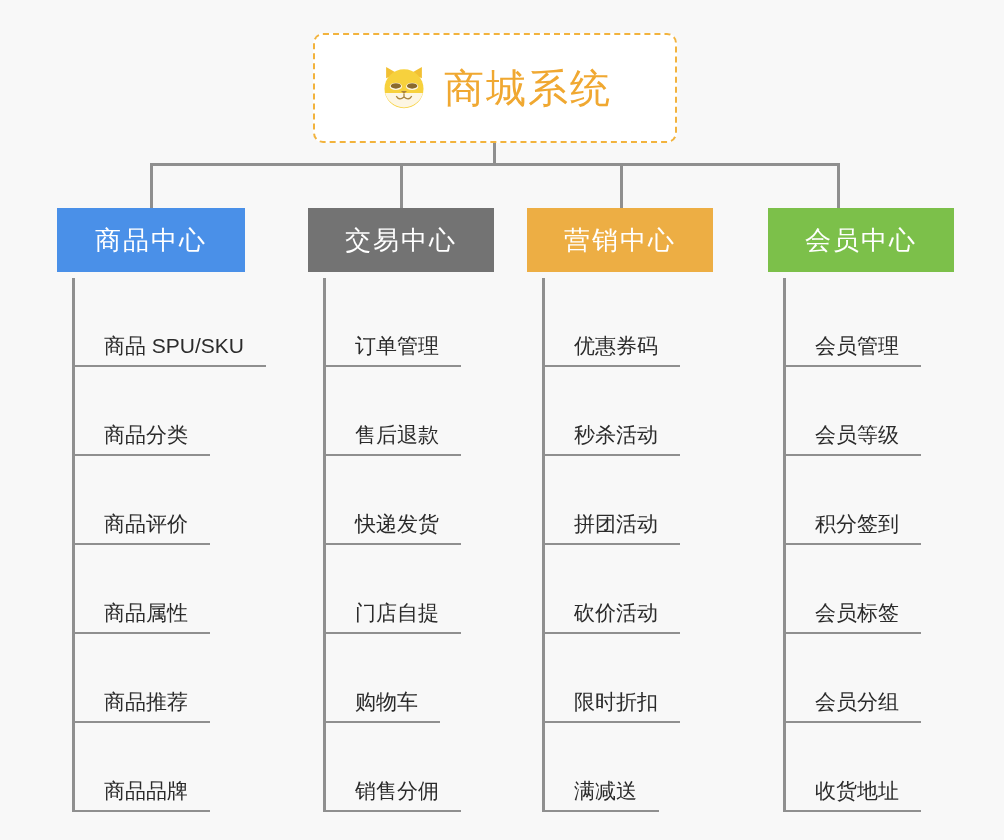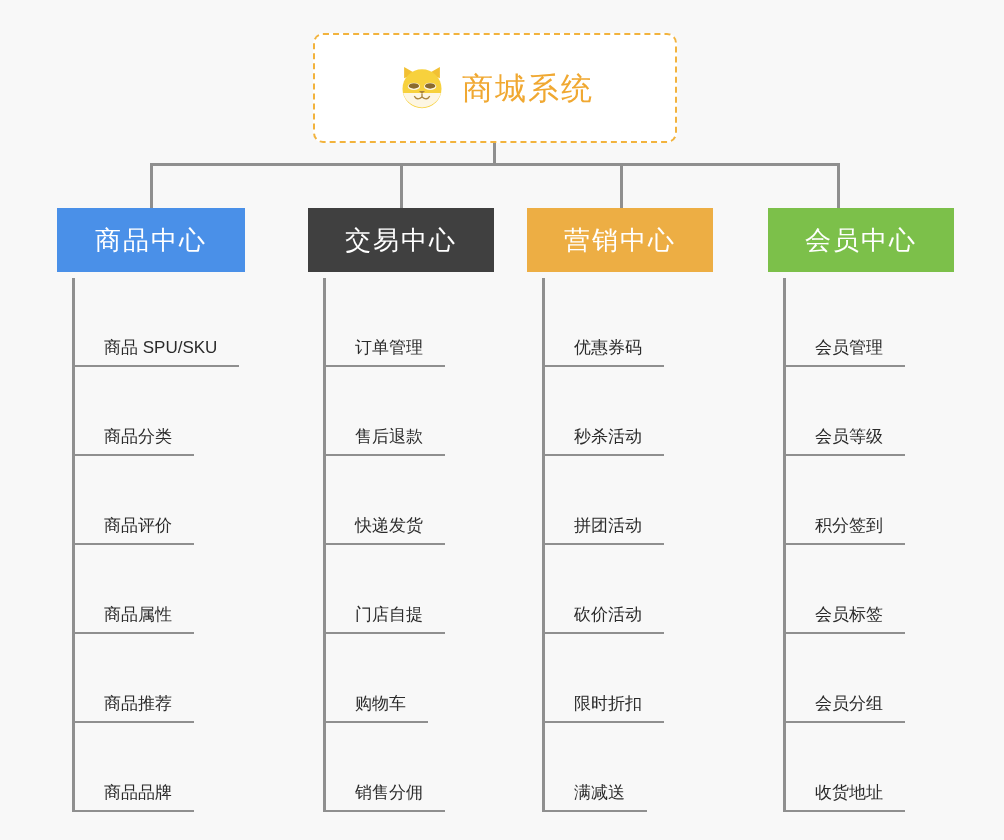--- a/index.html
+++ b/index.html
@@ -35,21 +35,21 @@
     align-items: center;
     justify-content: center;
     gap: 14px;
   }
   .root-logo {
     width: 52px;
     height: 52px;
     flex: 0 0 auto;
   }
   .root-title {
-    font-size: 31px;
+    font-size: 40px;
     color: #F0A831;
     letter-spacing: 2px;
     line-height: 1;
     white-space: nowrap;
   }
 
   
   .conn {
     position: absolute;
     background: #8F8F8F;
@@ -94,21 +94,21 @@
   .leaf-item {
     position: relative;
     height: 89px;
     display: flex;
     align-items: flex-end;
     padding-left: 15px;
     box-sizing: border-box;
   }
   .leaf-label {
     display: inline-block;
-    font-size: 17px;
+    font-size: 21px;
     color: #2B2B2B;
     white-space: nowrap;
     padding: 0 22px 7px 32px;
     border-bottom: 2px solid #8F8F8F;
     line-height: 1.15;
   }
 </style>
 </head>
 <body style="background: rgb(248, 248, 248);">
 
@@ -166,21 +166,21 @@
       <li class="leaf-item">
           <span class="leaf-label">商品推荐</span>
         </li>
       <li class="leaf-item">
           <span class="leaf-label">商品品牌</span>
         </li>
     </ul>
   </div>
 
   <div class="column" style="left:308px; width:186px;">
-    <div class="col-header" style="background: #404040;">交易中心</div>
+    <div class="col-header" style="background: #737373;">交易中心</div>
     <ul class="leaf-list">
       <div class="spine" style="background: rgb(143, 143, 143); height: 534px;"></div>
       <li class="leaf-item">
           <span class="leaf-label">订单管理</span>
         </li>
       <li class="leaf-item">
           <span class="leaf-label">售后退款</span>
         </li>
       <li class="leaf-item">
           <span class="leaf-label">快递发货</span>

